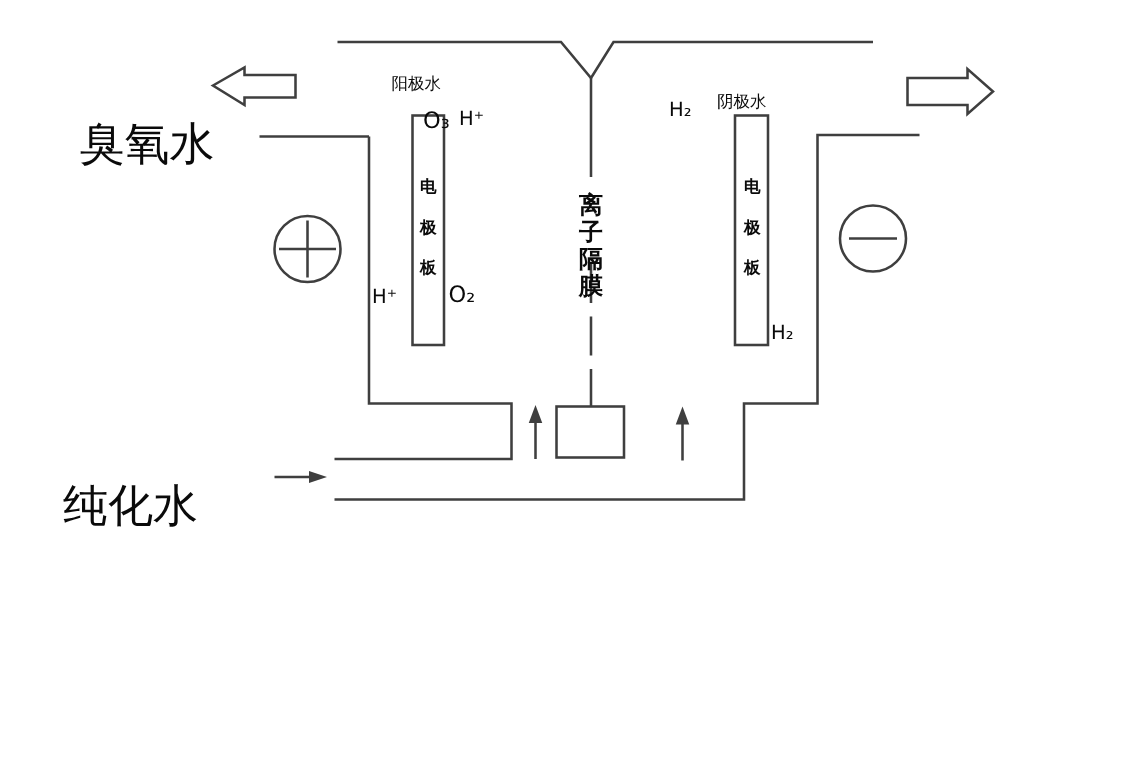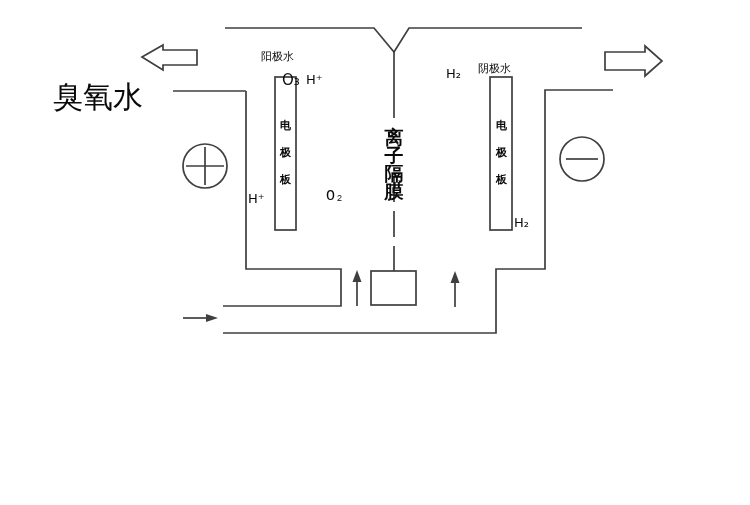--- a/index.html
+++ b/index.html
@@ -39,21 +39,21 @@
     font-weight:700;
     text-align:center;
     word-break:break-all;
     white-space:normal;
     color:var(--text-color);
   }
   .electrode-label{
     font-size:11px;line-height:27px;width:21px;
   }
   .membrane-label{
-    font-size:19px;line-height:18px;width:28px;
+    font-size:16px;line-height:18px;width:28px;
   }
   .caption{
     position:absolute;left:0;right:0;top:441px;
     text-align:center;
     font-family:"Liberation Sans", sans-serif;
     font-weight:700;font-size:37px;
     color:var(--text-color);
   }
 </style>
 </head>
@@ -101,26 +101,27 @@
       <polygon class="fillhead" points="455,271 450.5,283 459.5,283"></polygon>
     </g>
 
     <g>
       <path class="stroke" d="M183 318 H208"></path>
       <polygon class="fillhead" points="218,318 206,314 206,322"></polygon>
     </g>
   </svg>
 
   <div class="lbl big-serif" style="left:53px;top:80px;">臭氧水</div>
+  <div class="lbl big-serif" style="left:42px;top:321px;">纯化水</div>
 
   <div class="lbl small-serif" style="left:261px;top:50px;">阳极水</div>
   <div class="lbl chem" style="left:246px;top:73px;margin-left:36px;">O₃</div>
   <div class="lbl chem sm" style="left:306px;top:73px;">H⁺</div>
   <div class="lbl chem sm" style="left:248px;top:192px;">H⁺</div>
-  <div class="lbl chem" style="left:326px;top:189px;font-family:Liberation Mono, monospace;">O₂</div>
+  <div class="lbl chem" style="left:299px;top:189px;">O₂</div>
   <div class="vtext electrode-label" style="left:275px;top:112px;">电极板</div>
 
   <div class="lbl small-serif" style="left:478px;top:62px;">阴极水</div>
   <div class="lbl chem sm" style="left:446px;top:67px;">H₂</div>
   <div class="lbl chem sm" style="left:514px;top:216px;">H₂</div>
   <div class="vtext electrode-label" style="left:491px;top:112px;">电极板</div>
 
   <div class="vtext membrane-label" style="left:380px;top:129px;">离子隔膜</div>
 
 

